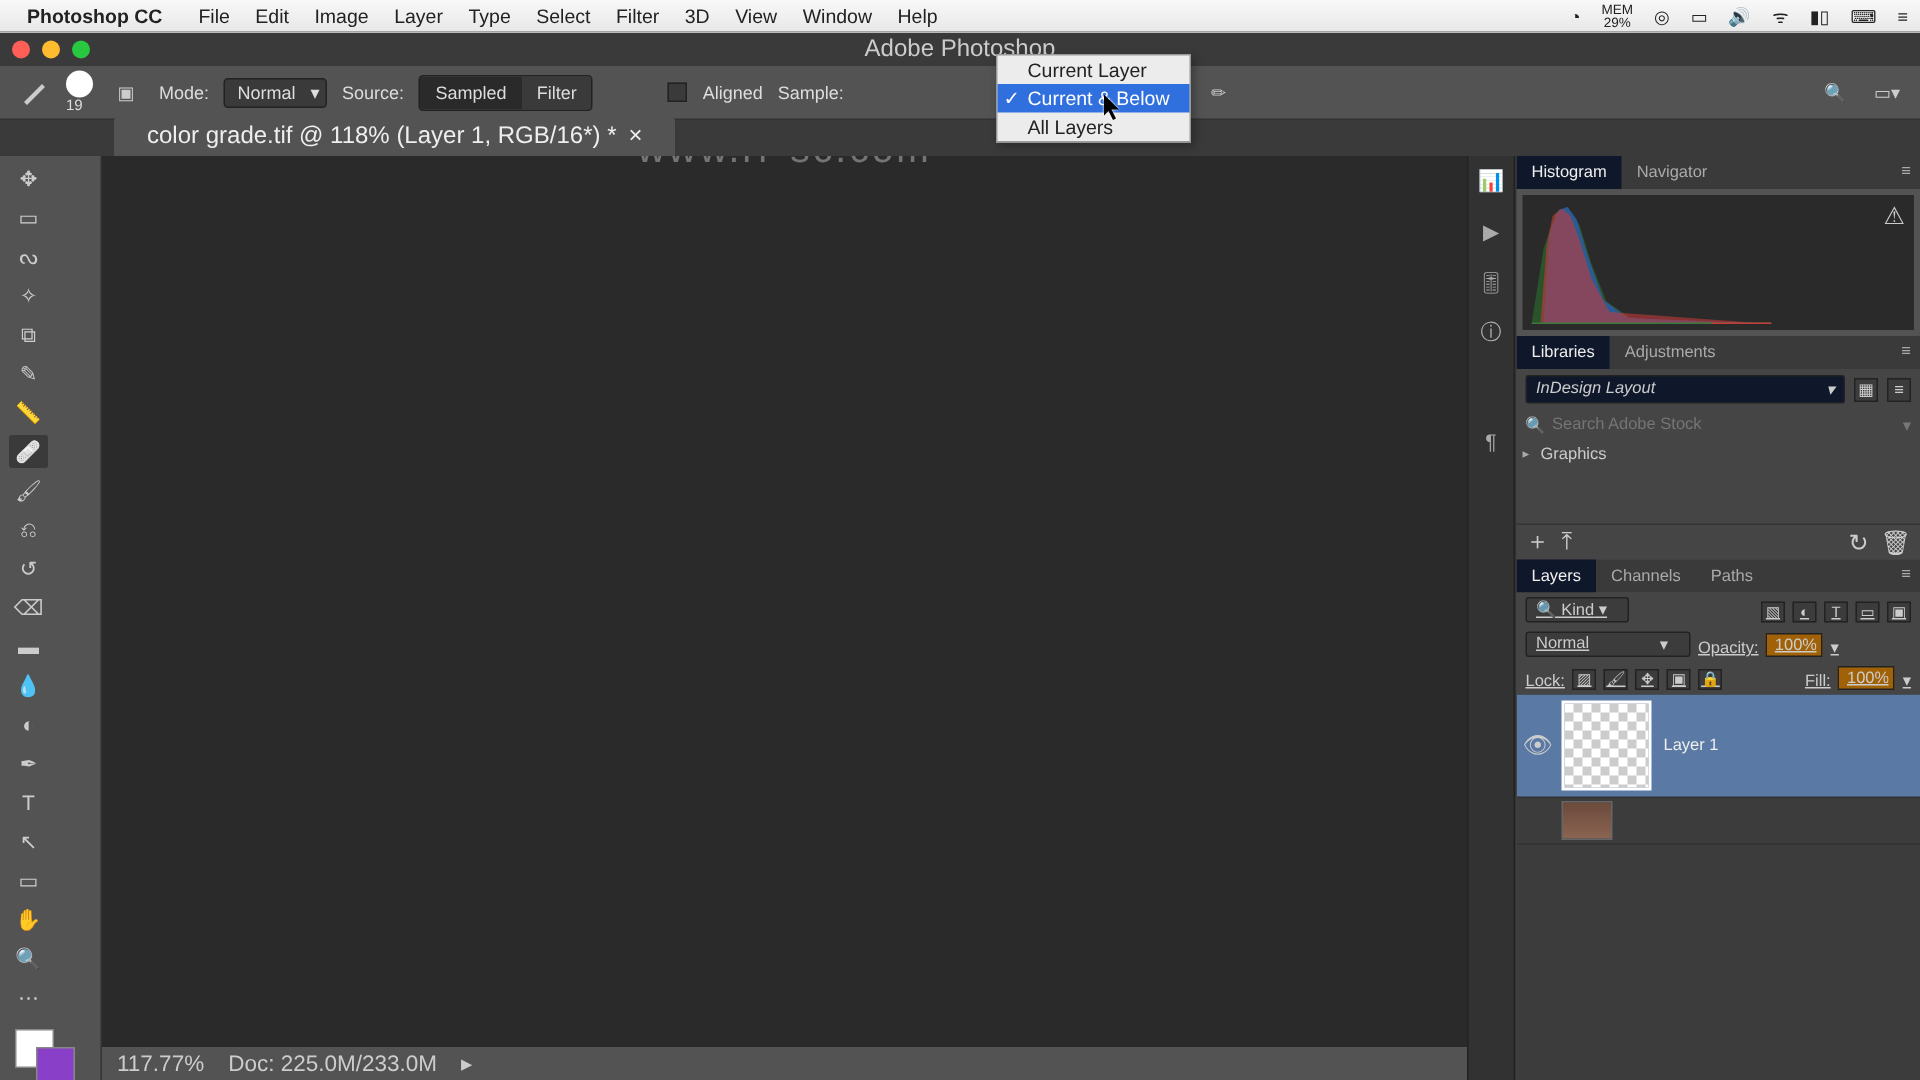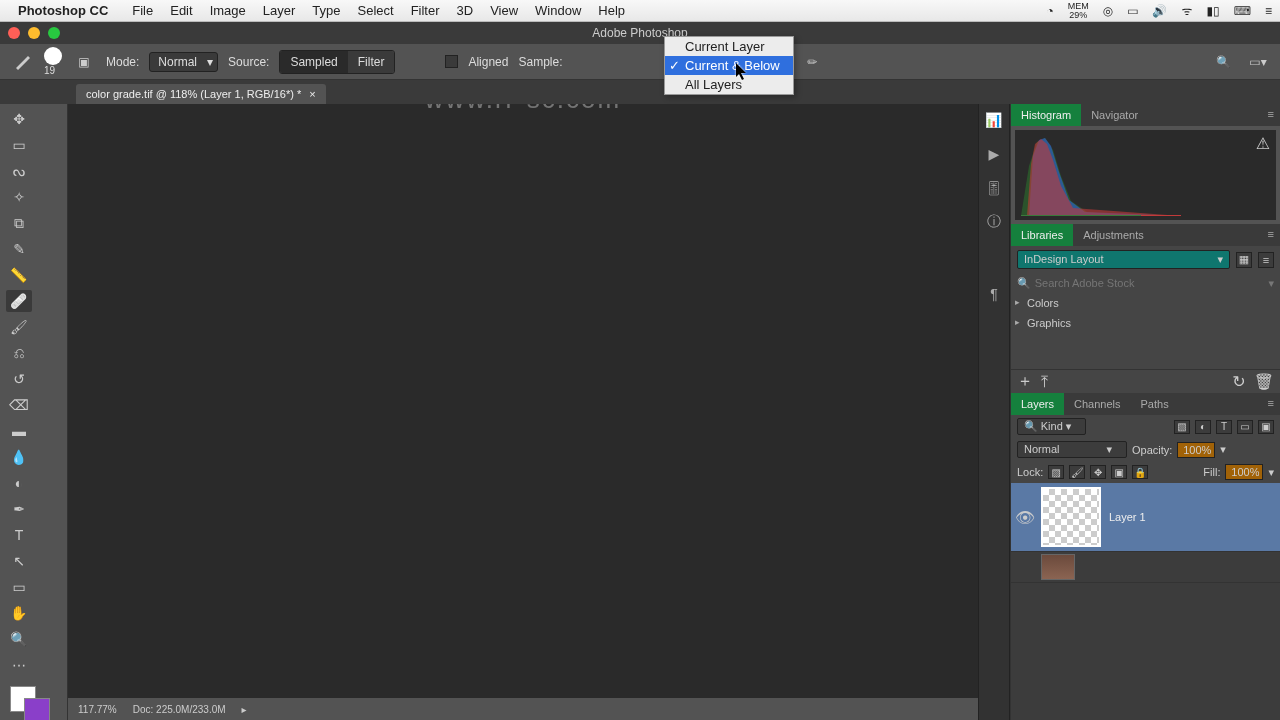--- a/index.html
+++ b/index.html
@@ -10,42 +10,42 @@
 .menubar .apple { font-size: 14px; margin-right: 10px; }
 .menubar .appname { font-weight: 600; margin-right: 24px; }
 .menubar .mitem { margin-right: 17px; }
 .menubar .right { margin-left: auto; display: flex; gap: 14px; align-items: center; font-size: 12px; }
 .mem { font-size: 9px; line-height: 1; text-align: center; }
 
 
 .titlebar { height: 22px; background: #3a3a3a; display: flex; align-items: center; padding: 0 8px; position: relative; }
 .tlight { width: 12px; height: 12px; border-radius: 50%; margin-right: 8px; }
 .tl-red { background:#ff5f57; } .tl-yel { background:#febc2e; } .tl-grn { background:#28c840; }
-.titlebar .title { position:absolute; left:50%; transform:translateX(-50%); color:#ccc; font-size:12px; }
+.titlebar .title { position:absolute; left:50%; transform:translateX(-50%); color:#ccc; font-size:16px; }
 
 
 .optbar { height: 36px; background: #535353; display:flex; align-items:center; padding:0 10px; gap:10px; color:#ddd; font-size:12px; border-bottom:1px solid #333; }
 .brushdot { width:18px; height:18px; border-radius:50%; background:#fff; }
 .optlabel { color:#ddd; }
 .sel { background:#3a3a3a; border:1px solid #222; color:#ddd; padding:2px 20px 2px 8px; border-radius:3px; font-size:12px; position:relative; }
 .seg { display:flex; border:1px solid #222; border-radius:3px; overflow:hidden; }
 .seg span { padding:4px 10px; background:#3a3a3a; color:#ddd; font-size:12px; }
 .seg span.act { background:#2a2a2a; }
 .chk { width:13px; height:13px; background:#3a3a3a; border:1px solid #222; display:inline-block; }
 .iconbtn { width:24px; height:24px; display:flex; align-items:center; justify-content:center; color:#ccc; }
 
 
 .ddmenu { position:absolute; top:36px; left:664px; background:#ececec; border:1px solid #999; box-shadow:2px 2px 6px rgba(0,0,0,.3); z-index:100; width:130px; font-size:13px; }
 .ddmenu .dditem { padding:2px 8px 2px 20px; position:relative; color:#222; }
 .ddmenu .dditem.sel2 { background:#2f6fde; color:#fff; }
 .ddmenu .dditem .ck { position:absolute; left:4px; }
 
 
 .tabbar { height:24px; background:#3a3a3a; display:flex; align-items:flex-end; padding-left:76px; }
-.doctab { background:#535353; color:#eee; font-size:11px; padding:4px 10px; border-radius:3px 3px 0 0; display:flex; align-items:center; gap:8px; }
+.doctab { background:#535353; color:#eee; font-size:16px; padding:4px 22px; border-radius:3px 3px 0 0; display:flex; align-items:center; gap:8px; }
 
 
 .work { position:absolute; top:104px; left:0; right:0; bottom:0; display:flex; }
 .tools { width:68px; background:#535353; border-right:1px solid #333; display:flex; flex-wrap:wrap; align-content:flex-start; padding:4px 6px; gap:4px; }
 .tool { width:26px; height:22px; display:flex; align-items:center; justify-content:center; color:#ccc; font-size:14px; border-radius:2px; }
 .tool.act { background:#3a3a3a; }
 .swatches { margin-top:6px; position:relative; width:48px; height:40px; }
 .swatch-fg { position:absolute; top:0; left:4px; width:26px; height:26px; background:#fff; border:1px solid #888; }
 .swatch-bg { position:absolute; top:12px; left:18px; width:26px; height:26px; background:#8a3fc9; border:1px solid #888; }
 
@@ -56,45 +56,45 @@
   radial-gradient(ellipse 120px 170px at 88% 55%, rgba(140,80,70,.45), transparent 60%),
   linear-gradient(135deg, #d7b6a8, #c9a191 40%, #d9b9ab 70%, #ceac9d);
   background-blend-mode: multiply, multiply, multiply, normal;
   position:relative;
 }
 .canvas::after { content:""; position:absolute; inset:0; background-image:
   repeating-radial-gradient(circle at 10% 10%, rgba(0,0,0,.05) 0 1px, transparent 1px 2px),
   repeating-radial-gradient(circle at 70% 60%, rgba(0,0,0,.05) 0 1px, transparent 1px 3px);
   opacity:.6; mix-blend-mode:overlay; }
 .watermark { position:absolute; top:-20px; left:50%; transform:translateX(-50%); color:rgba(255,255,255,.35); font-size:26px; letter-spacing:2px; font-weight:200; }
-.statusbar { position:absolute; bottom:0; left:0; right:0; height:22px; background:#535353; color:#ccc; font-size:10px; display:flex; align-items:center; padding:0 10px; gap:16px;margin-top:47px; }
+.statusbar { position:absolute; bottom:0; left:0; right:0; height:22px; background:#535353; color:#ccc; font-size:15px; display:flex; align-items:center; padding:0 10px; gap:16px;margin-top:47px; }
 
 
 .dockstrip { width:32px; background:#323232; border-left:1px solid #222; border-right:1px solid #222; display:flex; flex-direction:column; align-items:center; padding-top:8px; gap:18px; color:#aaa; }
 .dockstrip span { width:18px; height:16px; display:flex; align-items:center; justify-content:center; font-size:14px; }
 
 
 .panels { width:270px; background:#535353; display:flex; flex-direction:column; border-left:1px solid #333; overflow:hidden; }
 .ptabs { display:flex; background:#3a3a3a; font-size:11px; }
 .ptab { padding:5px 10px; color:#aaa; }
-.ptab.act { background:#15803d; color:#eee; }
+.ptab.act { background:#0f172a; color:#eee; }
 .pbody { padding:6px; background:#454545; color:#ccc; font-size:11px; }
 .histogram { height:90px; background:#2a2a2a; position:relative; margin:4px; }
 .histo-warn { position:absolute; top:4px; right:6px; color:#ccc; }
 .histo-svg { position:absolute; left:6px; bottom:4px; }
 
 .librow { display:flex; align-items:center; gap:6px; padding:4px 6px; }
-.libsel { flex:1; background:#0f766e; border:1px solid #222; color:#ccc; padding:2px 6px; font-size:11px; border-radius:2px; }
+.libsel { flex:1; background:#0f172a; border:1px solid #222; color:#ccc; padding:2px 6px; font-size:11px; border-radius:2px;font-style:italic; }
 .search-row { display:flex; align-items:center; padding:2px 6px; color:#777; }
 .tree-item { padding:4px 6px 4px 16px; font-size:11px; color:#ccc; position:relative; }
 .tree-item::before { content:"▸"; position:absolute; left:4px; font-size:9px; color:#aaa; }
 .panel-footer { height:24px; background:#454545; border-top:1px solid #333; display:flex; align-items:center; padding:0 6px; gap:8px; color:#ccc; }
 
 .layers-body { flex:1; background:#454545; display:flex; flex-direction:column; overflow:hidden; }
-.layers-ctrlrow { display:flex; align-items:center; gap:5px; padding:3px 6px; font-size:11px; color:#ccc; }
+.layers-ctrlrow { display:flex; align-items:flex-end; gap:5px; padding:3px 6px; font-size:11px; color:#ccc;text-decoration:underline; }
 .layers-ctrlrow .mini { width:16px; height:14px; background:#3c3c3c; border:1px solid #222; display:flex; align-items:center; justify-content:center; font-size:10px; }
 .layerselect { background:#3c3c3c; border:1px solid #222; color:#ccc; padding:1px 14px 1px 6px; font-size:11px; border-radius:2px; }
 .small-input { width:38px; background:#a16207; border:1px solid #222; color:#ccc; font-size:11px; padding:1px 3px; text-align:right; }
 .layer-list { flex:1; overflow:auto; background:#3c3c3c; }
 .layer-item { display:flex; align-items:center; padding:4px; gap:8px; border-bottom:1px solid #333; }
 .layer-item.selected { background:#5a79a5; }
 .eye { width:18px; text-align:center; color:#ccc; }
 .thumb { width:60px; height:60px; border:2px solid #fff; background:
   repeating-conic-gradient(#ccc 0 25%, #fff 0 50%) 0 0/12px 12px; }
 .thumb.small { width:34px; height:26px; border:1px solid #666; background:linear-gradient(#6b4a3c,#8b6452); }
@@ -267,21 +267,20 @@
       <div class="librow">
         <span class="libsel"><span>InDesign Layout</span> <span style="float:right">▾</span></span>
         <span class="mini" style="width:16px;height:16px;background:#3c3c3c;border:1px solid #222;display:flex;align-items:center;justify-content:center;">▦</span>
         <span class="mini" style="width:16px;height:16px;background:#3c3c3c;border:1px solid #222;display:flex;align-items:center;justify-content:center;">≡</span>
       </div>
       <div class="search-row">
         <span>🔍</span>
         <input style="flex: 1 1 0%; background: transparent; border: none; color: rgb(119, 119, 119); font-size: 11px; padding: 2px 4px;" placeholder="Search Adobe Stock">
         <span>▾</span>
       </div>
-      <div class="tree-item">Colors</div>
       <div class="tree-item">Graphics</div>
       <div style="height:36px;"></div>
     </div>
     <div class="panel-footer">
       <span>＋</span>
       <span>⤒</span>
       <div style="flex:1"></div>
       <span>↻</span>
       <span>🗑</span>
     </div>

